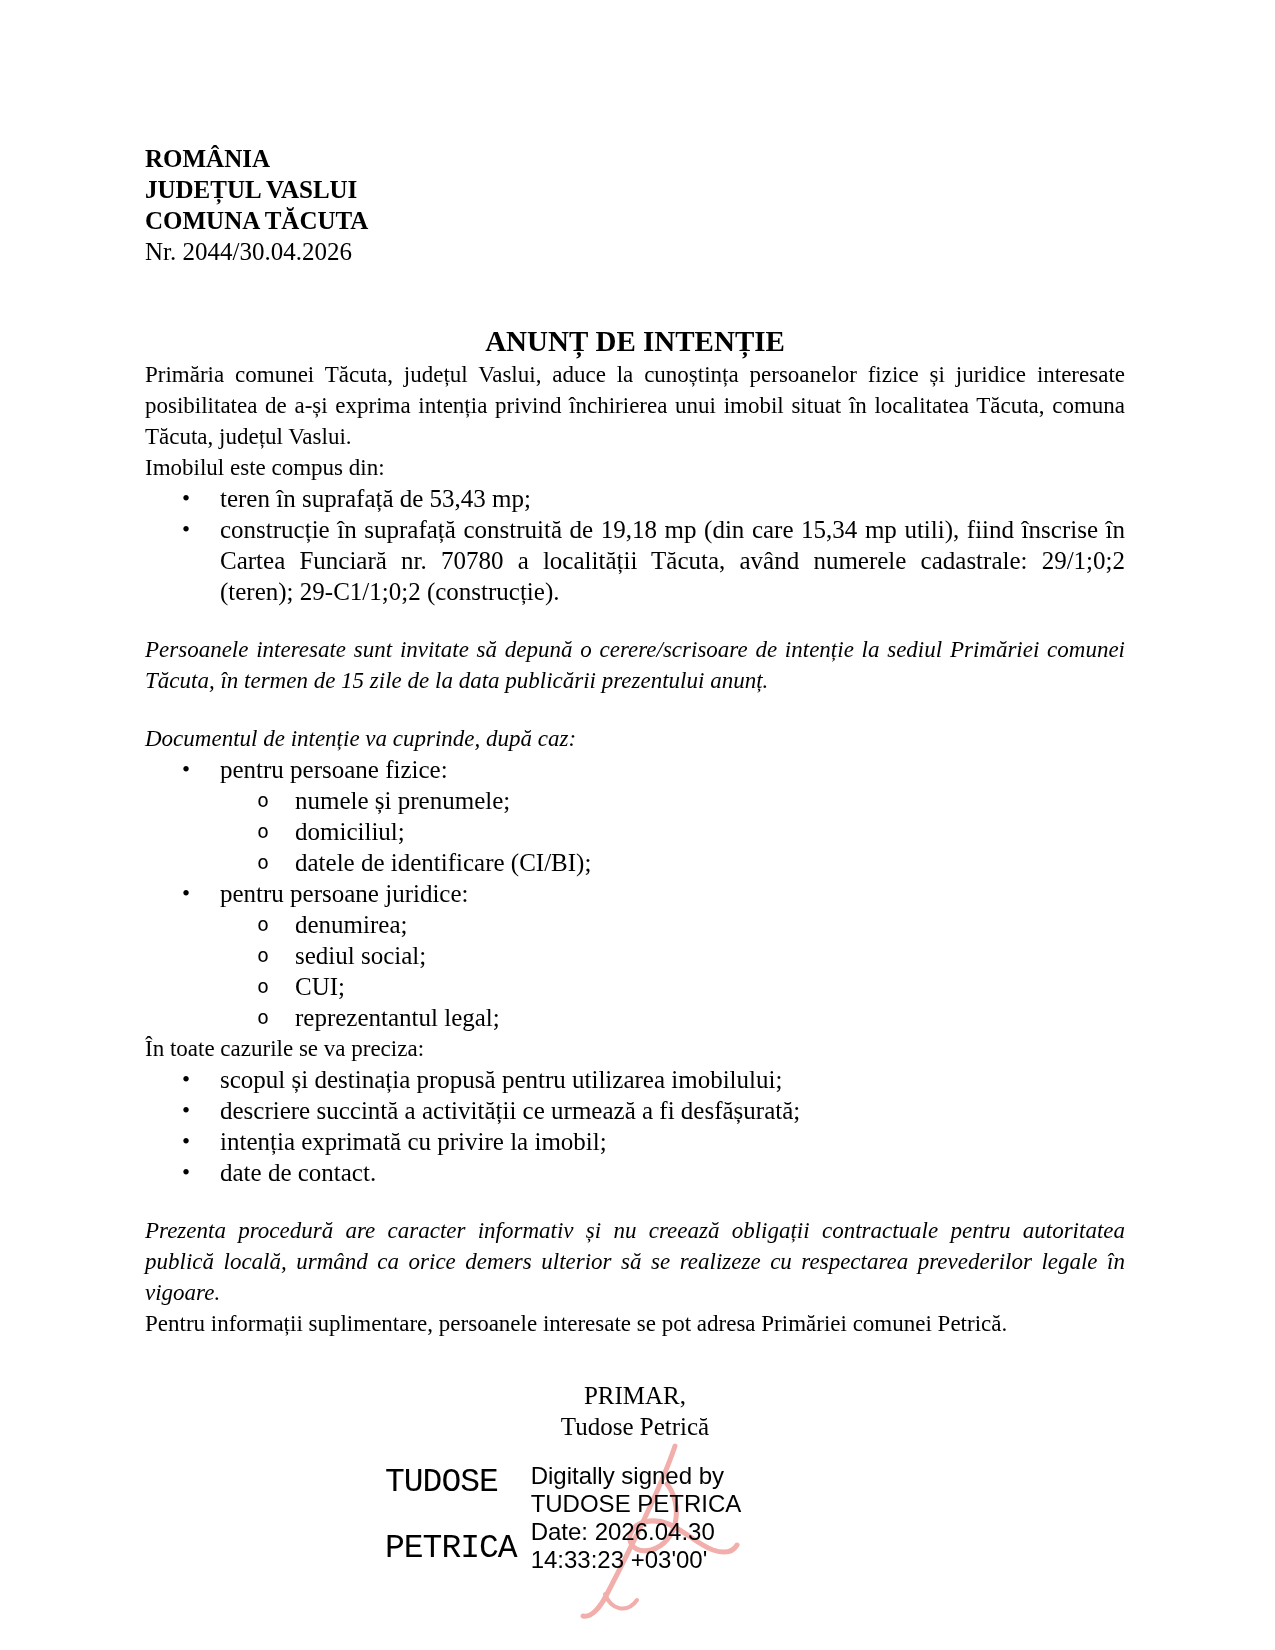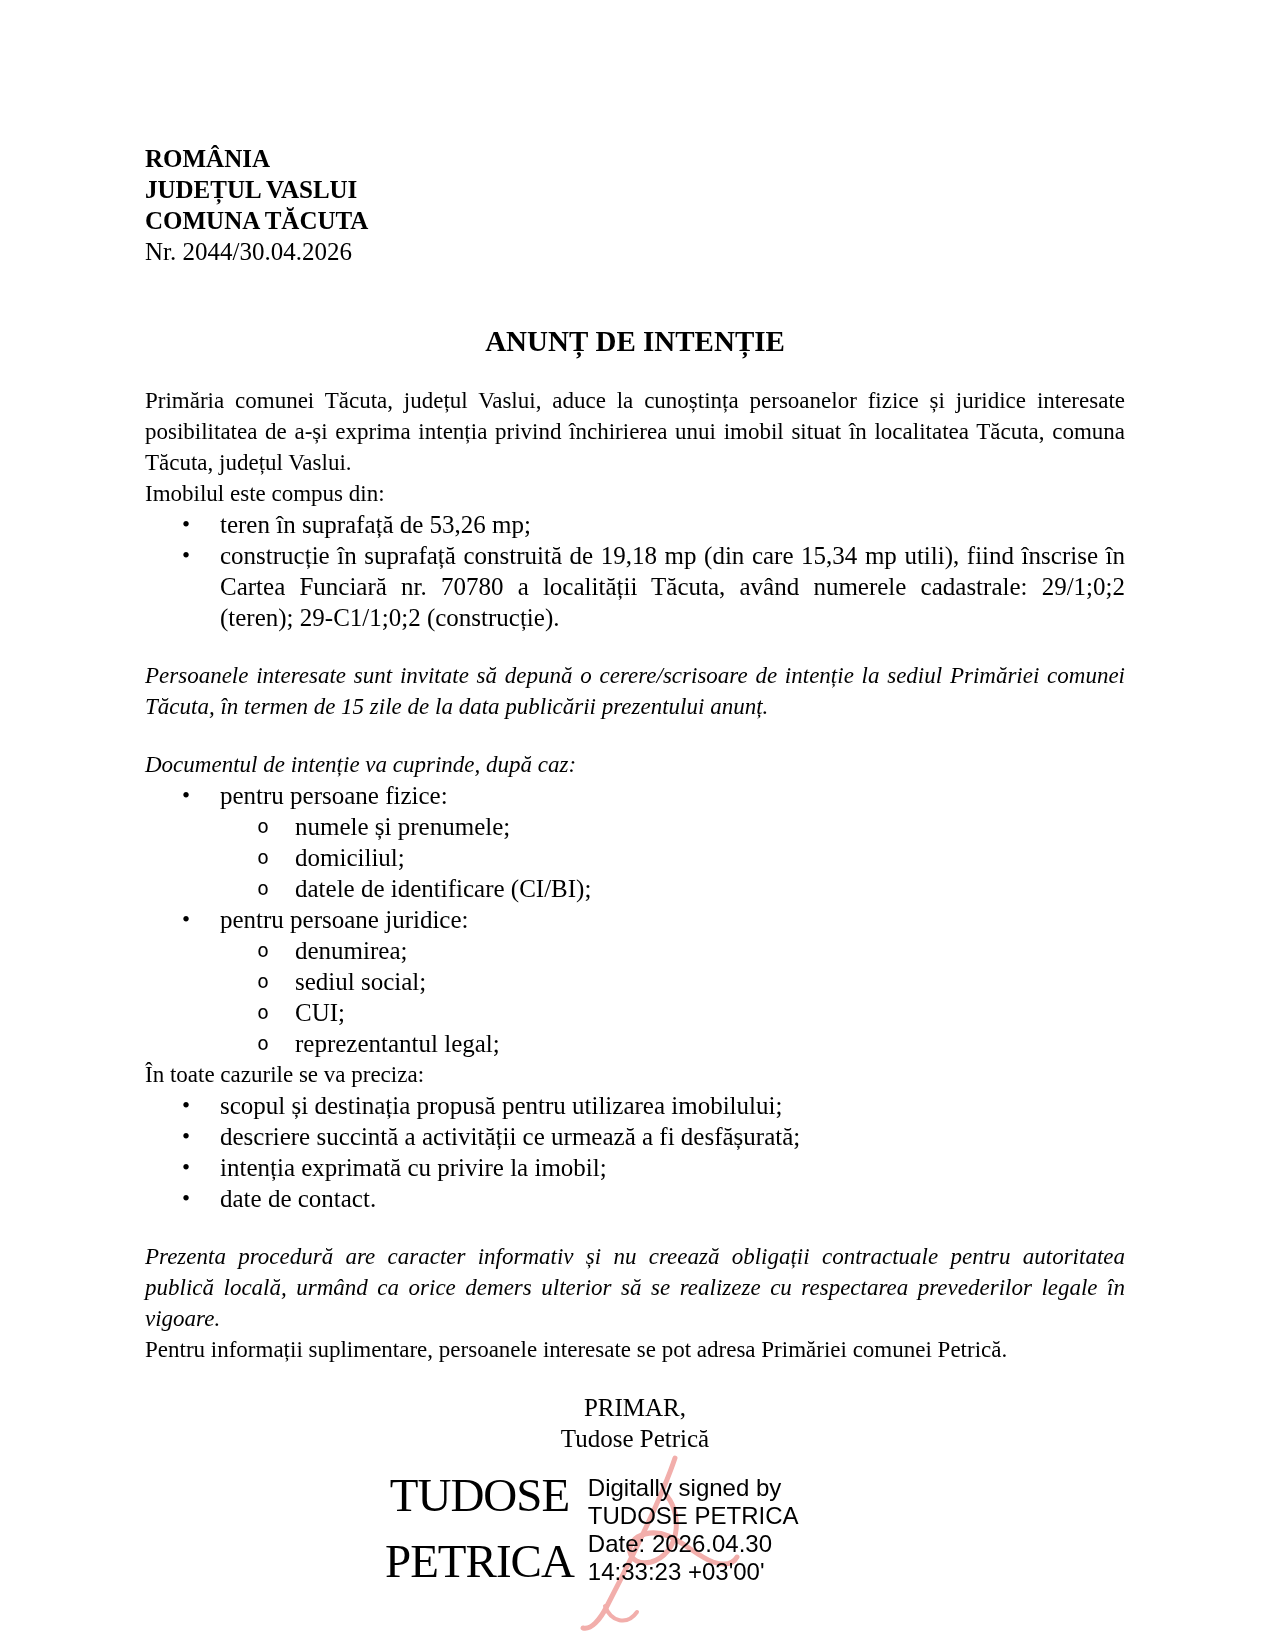--- a/index.html
+++ b/index.html
@@ -21,21 +21,20 @@
   .doc-header div {
     font-size: 25px;
     line-height: 31px;
     font-weight: bold;
   }
   .doc-header .reg-number {
     font-weight: normal;
   }
   .doc-title {
     margin-top: 56px;
-    margin-bottom: 26px;
     text-align: center;
     font-size: 29px;
     line-height: 36px;
     font-weight: bold;
   }
   .para {
     font-size: 23px;
     line-height: 31px;
     text-align: justify;
   }
@@ -53,37 +52,36 @@
   .marker.disc { font-size: 23px; }
   .marker.circle {
     font-family: "DejaVu Sans Mono", monospace;
     font-size: 20px;
   }
   .sig-role, .sig-name {
     text-align: center;
     font-size: 25px;
     line-height: 31px;
   }
-  .sig-block { margin-top: 27px; }
+  .sig-block { margin-top: 41px; }
   .stamp {
     position: relative;
     width: 500px;
     margin: 8px auto 0;
     display: flex;
     gap: 14px;
   }
   .stamp-name {
     position: relative;
     z-index: 1;
-    font-family: Liberation Serif, serif;
-    font-size: 47px;
+    font-family: Liberation Mono, monospace;
+    font-size: 33px;
     line-height: 66px;
     letter-spacing: -1px;
     white-space: nowrap;
-    text-align: center;
   }
   .stamp-details {
     position: relative;
     z-index: 1;
     padding-top: 12px;
     font-family: "Liberation Sans", sans-serif;
     font-size: 24px;
     line-height: 28px;
     white-space: nowrap;
   }
@@ -107,21 +105,21 @@
   </div>
 
   <div class="doc-title">ANUNȚ DE INTENȚIE</div>
 
   <div class="para">Primăria comunei Tăcuta, județul Vaslui, aduce la cunoștința persoanelor fizice și juridice interesate posibilitatea de a-și exprima intenția privind închirierea unui imobil situat în localitatea Tăcuta, comuna Tăcuta, județul Vaslui.</div>
 
   <div class="para">Imobilul este compus din:</div>
 
   <div class="li l1">
     <span class="marker disc">•</span>
-    <span class="li-text">teren în suprafață de 53,26 mp;</span>
+    <span class="li-text">teren în suprafață de 53,43 mp;</span>
   </div>
   <div class="li l1">
     <span class="marker disc">•</span>
     <span class="li-text">construcție în suprafață construită de 19,18 mp (din care 15,34 mp utili), fiind înscrise în Cartea Funciară nr. 70780 a localității Tăcuta, având numerele cadastrale: 29/1;0;2 (teren); 29-C1/1;0;2 (construcție).</span>
   </div>
 
   <div class="para gap-before">Persoanele interesate sunt invitate să depună o cerere/scrisoare de intenție la sediul Primăriei comunei Tăcuta, în termen de 15 zile de la data publicării prezentului anunț.</div>
 
   <div class="para gap-before">Documentul de intenție va cuprinde, după caz:</div>
 

